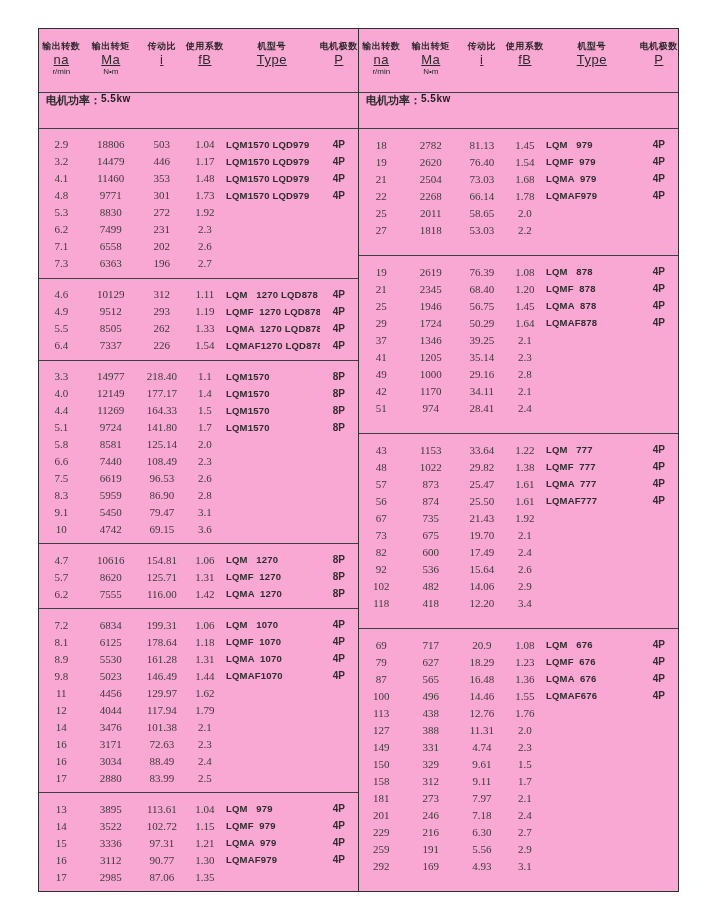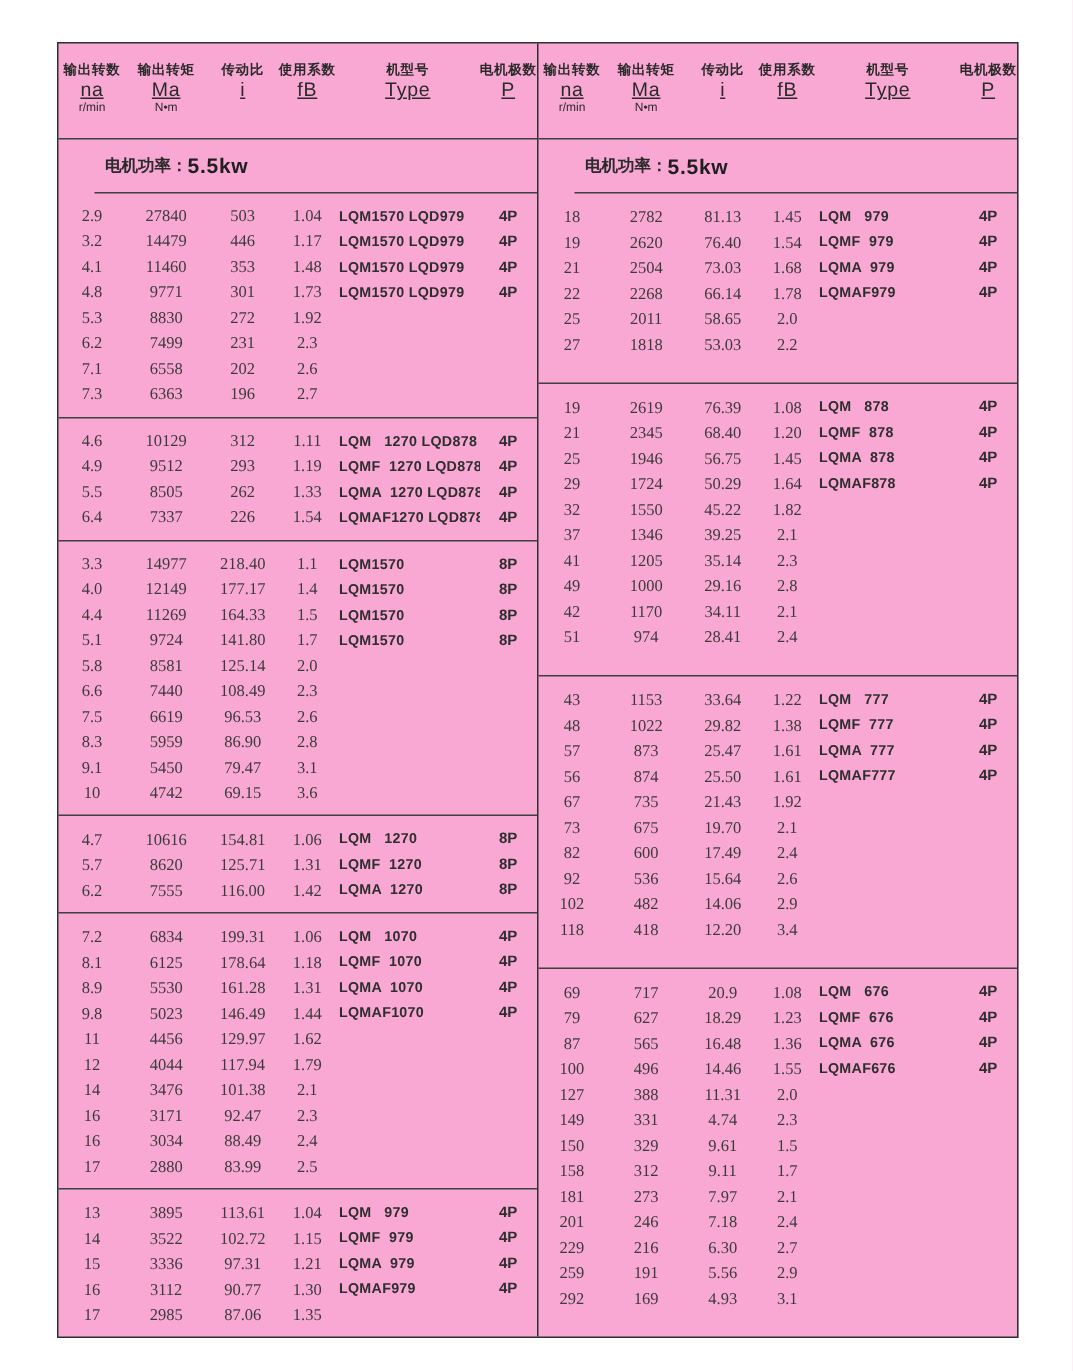--- a/index.html
+++ b/index.html
@@ -31,26 +31,25 @@
     padding-top:13px;
   }
   .hcol{text-align:center;line-height:1.05;}
   .hcn{font-size:9px;font-weight:bold;color:#2a2a2a;letter-spacing:0.5px;white-space:nowrap;}
   .hsym{font-size:13px;color:#2a2a2a;margin-top:2px;letter-spacing:0.5px;text-decoration:underline;}
   .hunit{font-size:8px;color:#2a2a2a;margin-top:1px;text-align:center;}
 
   .power{
     height:36px;box-sizing:border-box;
     border-bottom:1px solid #3f3f3f;
-    display:flex;align-items:center;
+    display:flex;
     padding-left:7px;
-    margin-left:24px;
   }
   .plabel{font-size:11px;font-weight:bold;color:#2a2a2a;}
-  .pvalue{font-size:14px;font-weight:bold;color:#1e1e1e;letter-spacing:0.5px;font-family:"Liberation Sans",sans-serif;}
+  .pvalue{font-size:10px;font-weight:bold;color:#1e1e1e;letter-spacing:0.5px;font-family:"Liberation Sans",sans-serif;}
 
   .blocks{flex:1 1 auto;display:flex;flex-direction:column;min-height:0;}
   .block{
     flex:1 1 auto;
     padding:7px 0 6px 0;
     border-bottom:1px solid #3f3f3f;
     overflow:hidden;
   }
   .block:last-child{border-bottom:none;}
 
@@ -112,21 +111,21 @@
           </div>
         </header>
       <div class="power">
         <span class="plabel">电机功率：</span>
           <span class="pvalue">5.5kw</span>
       </div>
       <div class="blocks">
           <div class="block">
             <div class="row">
               <div class="cell c0">2.9</div>
-              <div class="cell c1">27840</div>
+              <div class="cell c1">18806</div>
               <div class="cell c2">503</div>
               <div class="cell c3">1.04</div>
               <div class="cell c4">LQM1570 LQD979</div>
               <div class="cell c5">4P</div>
             </div>
             <div class="row">
               <div class="cell c0">3.2</div>
               <div class="cell c1">14479</div>
               <div class="cell c2">446</div>
               <div class="cell c3">1.17</div>
@@ -377,21 +376,21 @@
               <div class="cell c0">14</div>
               <div class="cell c1">3476</div>
               <div class="cell c2">101.38</div>
               <div class="cell c3">2.1</div>
               <div class="cell c4"></div>
               <div class="cell c5"></div>
             </div>
             <div class="row">
               <div class="cell c0">16</div>
               <div class="cell c1">3171</div>
-              <div class="cell c2">92.47</div>
+              <div class="cell c2">72.63</div>
               <div class="cell c3">2.3</div>
               <div class="cell c4"></div>
               <div class="cell c5"></div>
             </div>
             <div class="row">
               <div class="cell c0">16</div>
               <div class="cell c1">3034</div>
               <div class="cell c2">88.49</div>
               <div class="cell c3">2.4</div>
               <div class="cell c4"></div>
@@ -562,28 +561,20 @@
             </div>
             <div class="row">
               <div class="cell c0">29</div>
               <div class="cell c1">1724</div>
               <div class="cell c2">50.29</div>
               <div class="cell c3">1.64</div>
               <div class="cell c4">LQMAF878</div>
               <div class="cell c5">4P</div>
             </div>
             <div class="row">
-              <div class="cell c0">32</div>
-              <div class="cell c1">1550</div>
-              <div class="cell c2">45.22</div>
-              <div class="cell c3">1.82</div>
-              <div class="cell c4"></div>
-              <div class="cell c5"></div>
-            </div>
-            <div class="row">
               <div class="cell c0">37</div>
               <div class="cell c1">1346</div>
               <div class="cell c2">39.25</div>
               <div class="cell c3">2.1</div>
               <div class="cell c4"></div>
               <div class="cell c5"></div>
             </div>
             <div class="row">
               <div class="cell c0">41</div>
               <div class="cell c1">1205</div>
@@ -724,20 +715,28 @@
               <div class="cell c4">LQMA  676</div>
               <div class="cell c5">4P</div>
             </div>
             <div class="row">
               <div class="cell c0">100</div>
               <div class="cell c1">496</div>
               <div class="cell c2">14.46</div>
               <div class="cell c3">1.55</div>
               <div class="cell c4">LQMAF676</div>
               <div class="cell c5">4P</div>
+            </div>
+            <div class="row">
+              <div class="cell c0">113</div>
+              <div class="cell c1">438</div>
+              <div class="cell c2">12.76</div>
+              <div class="cell c3">1.76</div>
+              <div class="cell c4"></div>
+              <div class="cell c5"></div>
             </div>
             <div class="row">
               <div class="cell c0">127</div>
               <div class="cell c1">388</div>
               <div class="cell c2">11.31</div>
               <div class="cell c3">2.0</div>
               <div class="cell c4"></div>
               <div class="cell c5"></div>
             </div>
             <div class="row">

